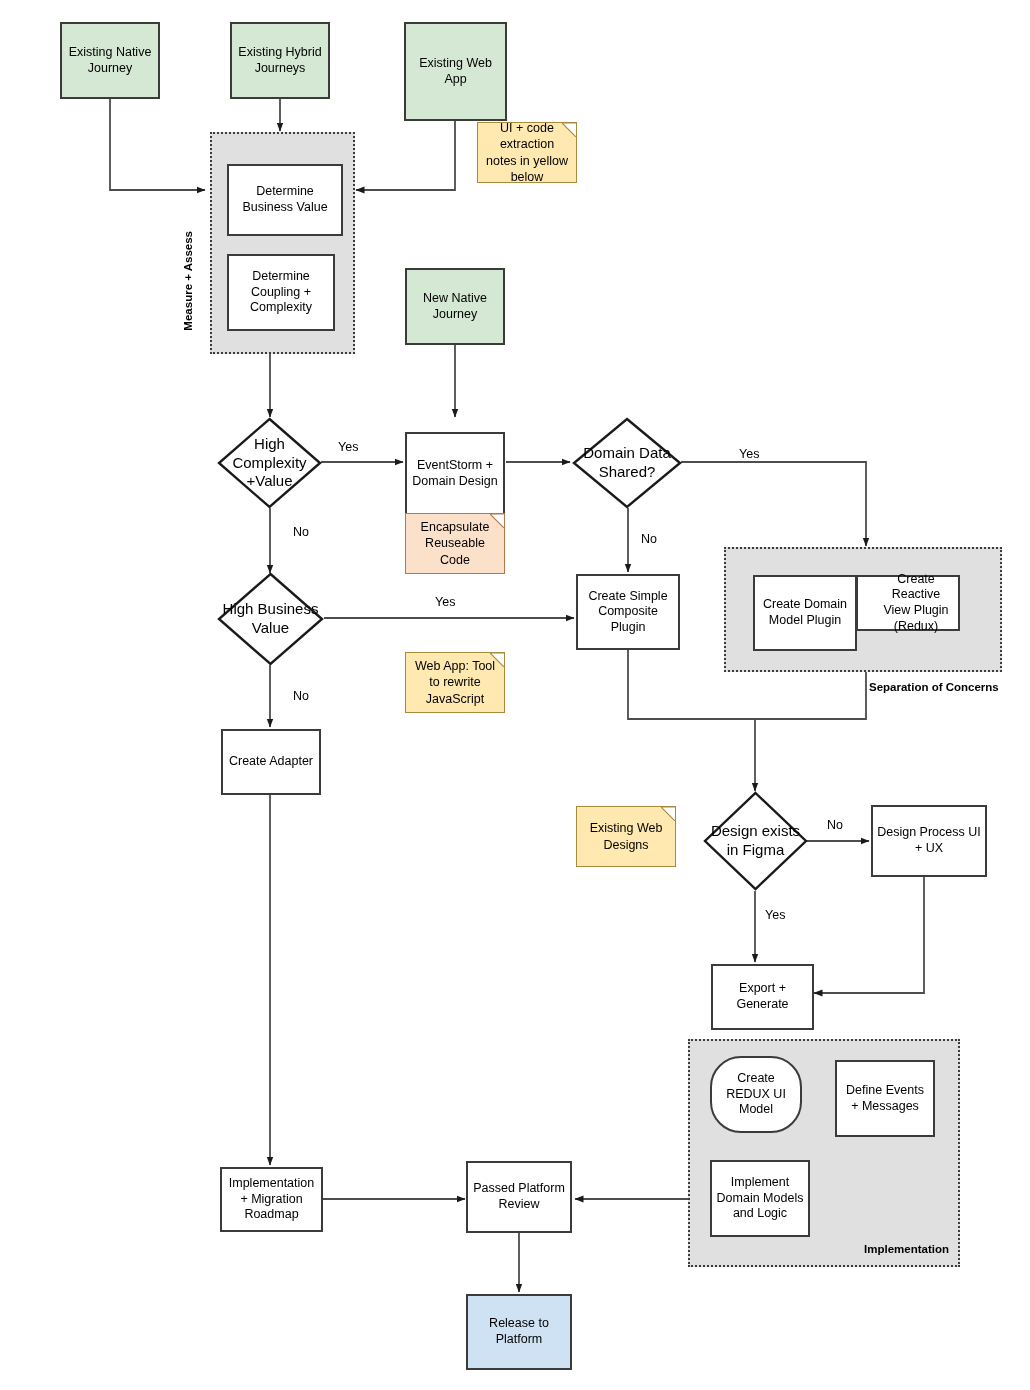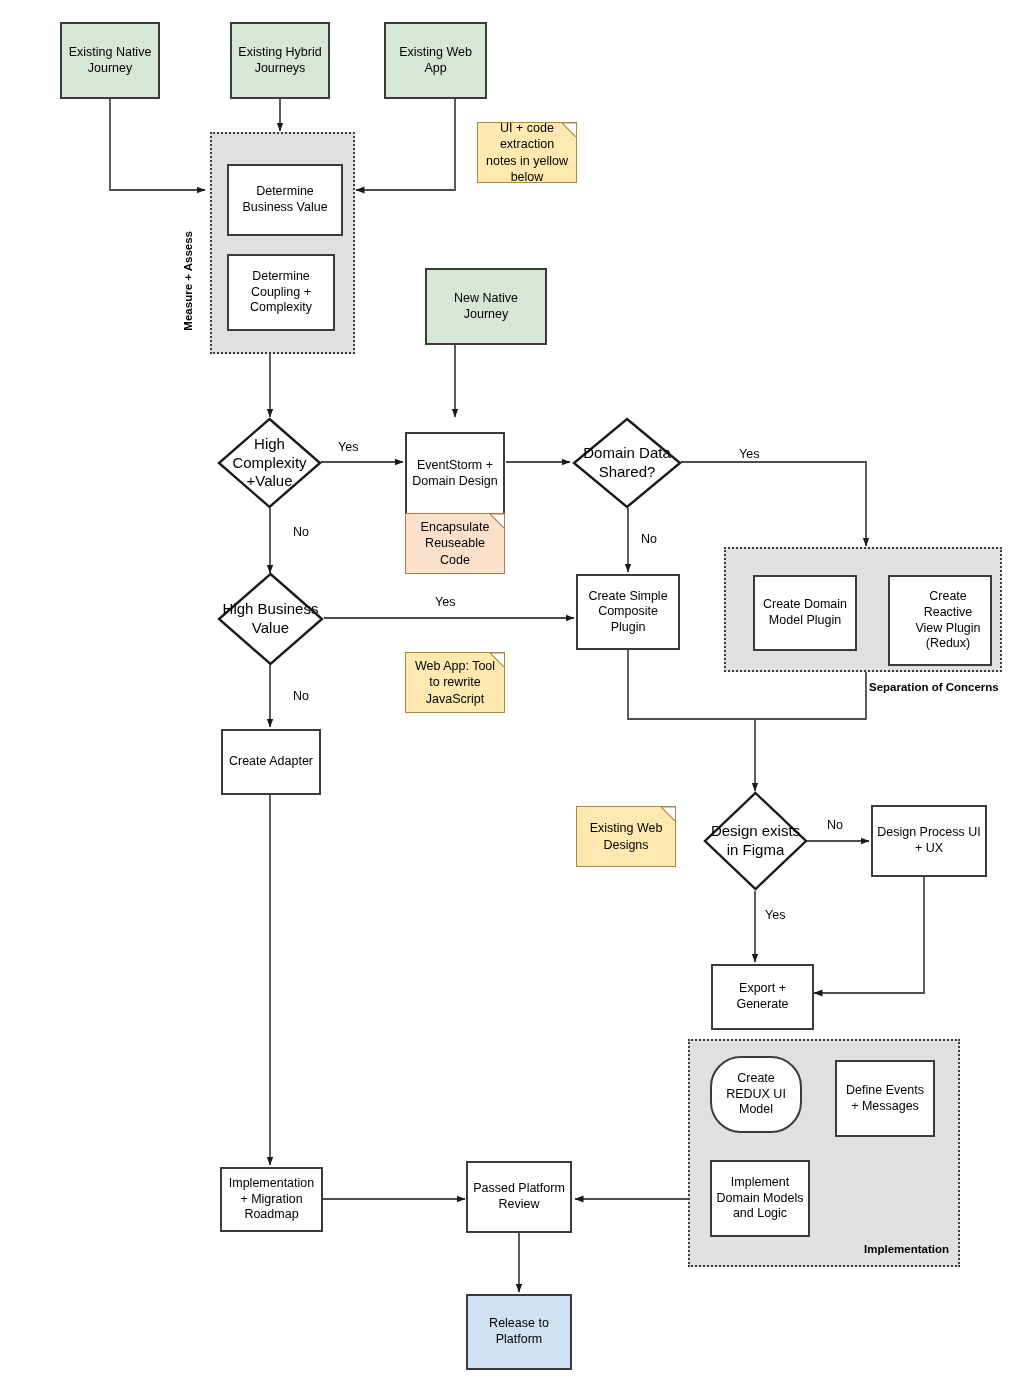--- a/index.html
+++ b/index.html
@@ -201,35 +201,35 @@
   <div class="group" style="left:724px; top:547px; width:278px; height:125px;"></div>
   <div class="group-label" style="left:869px; top:681px;">Separation of Concerns</div>
 
   <div class="group" style="left:688px; top:1039px; width:272px; height:228px;"></div>
   <div class="group-label" style="left:864px; top:1243px;">Implementation</div>
 
   <div class="node box green" style="left:60px; top:22px; width:100px; height:77px;">Existing Native Journey</div>
 
   <div class="node box green" style="left:230px; top:22px; width:100px; height:77px;">Existing Hybrid Journeys</div>
 
-  <div class="node box green" style="left:384px; top:22px; width:103px; height:77px;">Existing Web App</div>
-
-  <div class="node box green" style="left:405px; top:268px; width:122px; height:77px;margin-left:20px;">New Native Journey</div>
+  <div class="node box green" style="left:404px; top:22px; width:103px; height:99px;">Existing Web App</div>
+
+  <div class="node box green" style="left:405px; top:268px; width:100px; height:77px;">New Native Journey</div>
 
   <div class="node box" style="left:227px; top:164px; width:116px; height:72px;">Determine Business Value</div>
 
   <div class="node box" style="left:227px; top:254px; width:108px; height:77px;">Determine Coupling + Complexity</div>
 
   <div class="node box" style="left:405px; top:432px; width:100px; height:83px;">EventStorm + Domain Design</div>
 
   <div class="node box" style="left:576px; top:574px; width:104px; height:76px;">Create Simple Composite Plugin</div>
 
   <div class="node box" style="left:753px; top:575px; width:104px; height:76px;">Create Domain Model Plugin</div>
 
-  <div class="node box" style="left:888px; top:575px; width:104px; height:91px;padding-left:20px;">Create Reactive View Plugin (Redux)</div>
+  <div class="node box" style="left:856px; top:575px; width:104px; height:56px;padding-left:20px;">Create Reactive View Plugin (Redux)</div>
 
   <div class="node box" style="left:221px; top:729px; width:100px; height:66px;">Create Adapter</div>
 
   <div class="node box" style="left:871px; top:805px; width:116px; height:72px;">Design Process UI + UX</div>
 
   <div class="node box" style="left:711px; top:964px; width:103px; height:66px;">Export + Generate</div>
 
   <div class="node box" style="left:710px; top:1056px; width:92px; height:77px;border-radius:31px;">Create REDUX UI Model</div>
 
   <div class="node box" style="left:835px; top:1060px; width:100px; height:77px;">Define Events + Messages</div>

